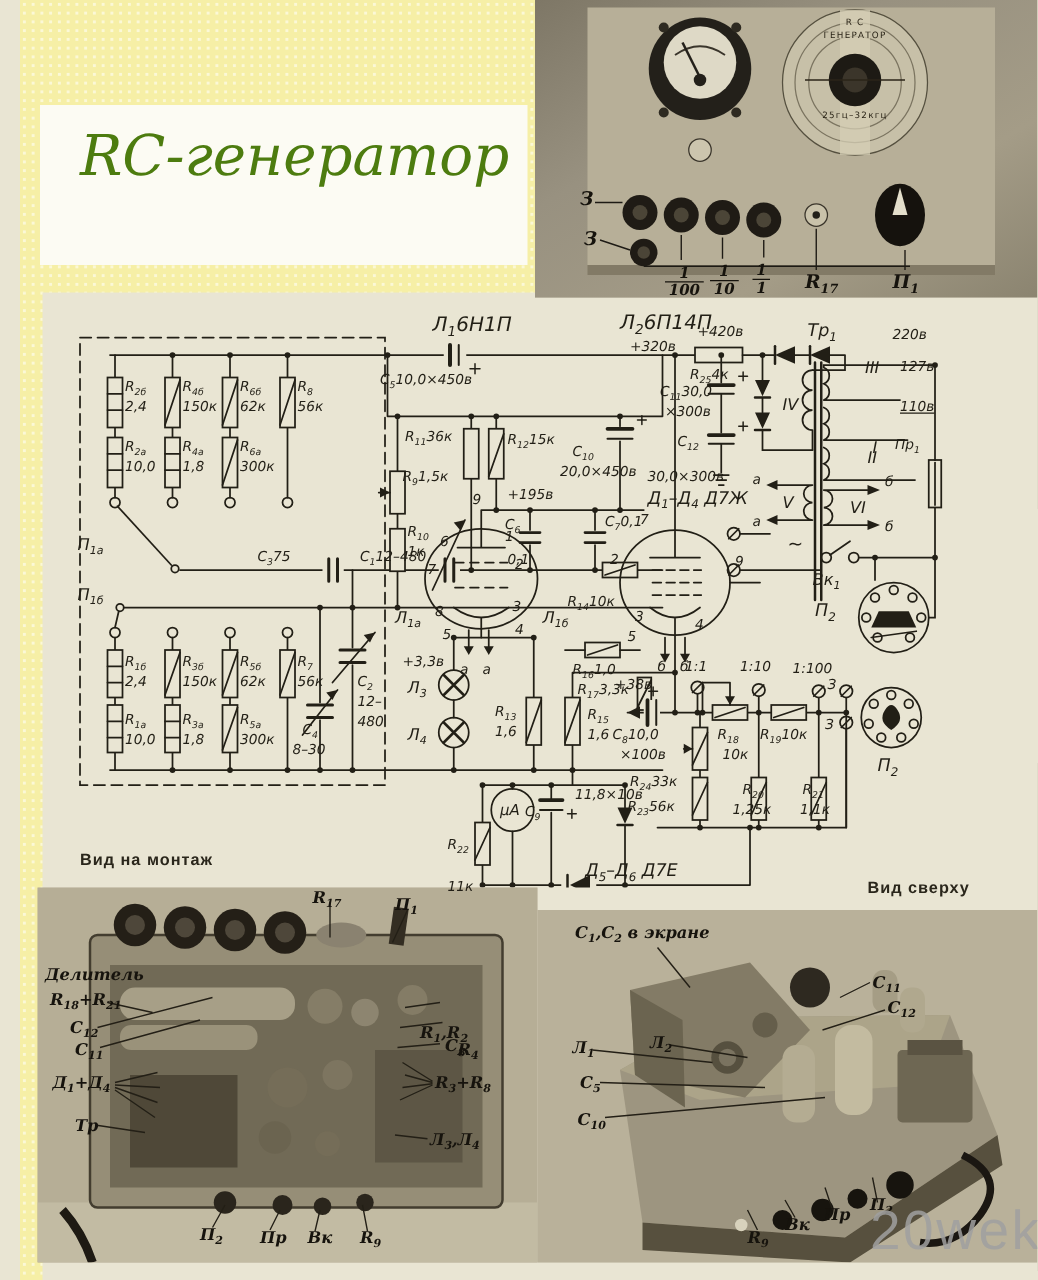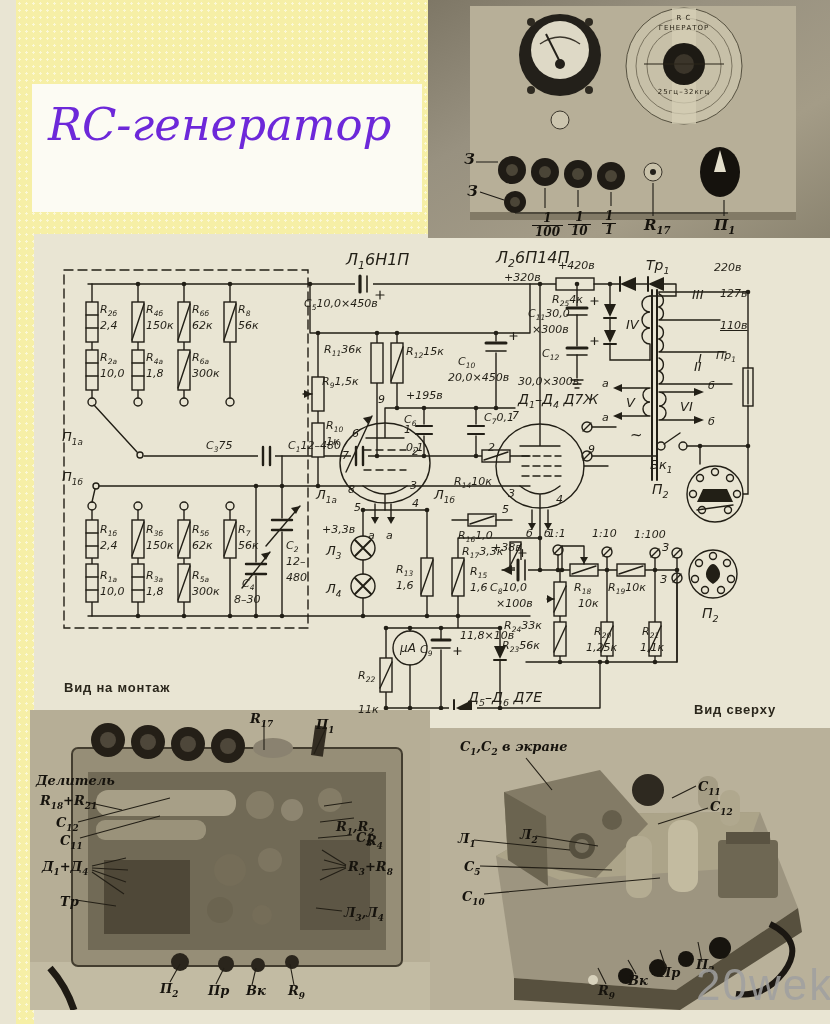--- a/index.html
+++ b/index.html
@@ -4,21 +4,21 @@
 <style>
   html,body{margin:0;padding:0;background:#d8d4c2;}
   #page{position:relative;width:830px;height:1024px;background:#e9e5d3;overflow:hidden;
         font-family:"Liberation Sans",sans-serif;}
   .yellow{position:absolute;background:#f6efa6;
         background-image:radial-gradient(circle,rgba(255,255,255,.55) 26%,transparent 28%);
         background-size:7px 7px;}
   #ystrip{left:16px;top:0;width:18px;height:1024px;}
   #yblock{left:16px;top:0;width:412px;height:234px;}
   #titlebox{position:absolute;left:32px;top:84px;width:390px;height:128px;background:#fcfbf3;}
-  #title{position:absolute;left:16px;top:14px;font:italic 45px "DejaVu Serif",serif;color:#6d28d9;}
+  #title{position:absolute;left:32px;top:14px;font:italic 45px "DejaVu Serif",serif;color:#4d7c0f;}
   .photo{position:absolute;overflow:hidden;}
   #topphoto{left:428px;top:0;width:402px;height:238px;background:#8f8875;}
   #montage{left:30px;top:710px;width:400px;height:300px;background:#b6ae96;}
   #topview{left:430px;top:728px;width:400px;height:282px;background:#b9b19a;}
   #schem{position:absolute;left:60px;top:248px;width:770px;height:462px;}
   .labels{position:absolute;left:0;top:0;right:0;bottom:0;z-index:5;}
   .lbl{position:absolute;font:italic 11px/1.05 "DejaVu Sans",sans-serif;color:#221f16;white-space:nowrap;}
   .lbl sub{font-size:68%;line-height:0;}
   .ph .lbl{font:italic bold 13px/1.05 "DejaVu Serif",serif;color:#16130d;}
   .lbl.zbig{font:italic bold 15px/1 "DejaVu Serif",serif;color:#16130d;}

